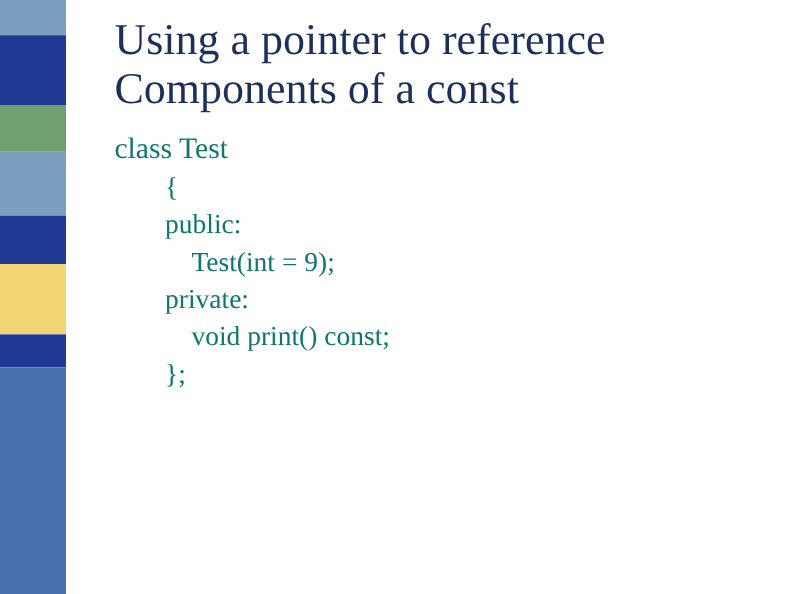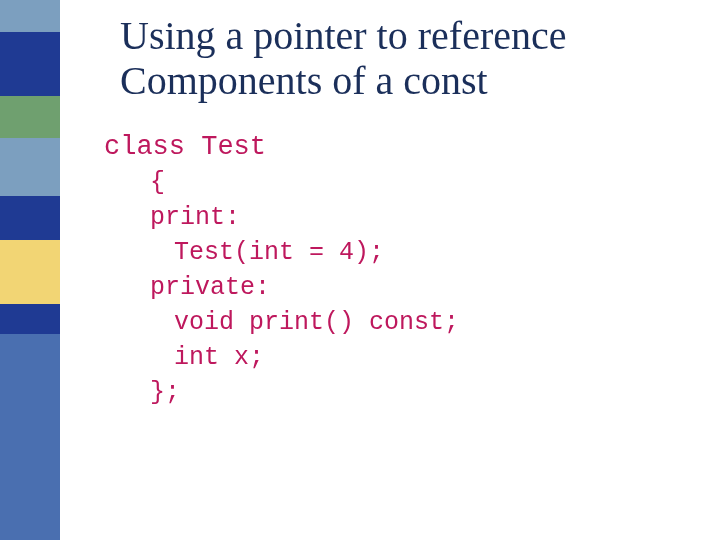--- a/index.html
+++ b/index.html
@@ -23,35 +23,35 @@
     width: 60px;
     height: 540px;
   }
   .sidebar .block {
     position: absolute;
     left: 0;
     width: 60px;
   }
   .title {
     position: absolute;
-    left: 120px;
+    left: 104px;
     top: 14px;
     width: 580px;
     font-size: 40px;
     line-height: 1.12;
     color: #1b2f5a;
     font-weight: 400;
   }
   .body {
     position: absolute;
     left: 104px;
-    top: 132px;
+    top: 120px;
     width: 560px;
-    font-family: Liberation Mono, monospace;
-    color: #be185d;
+    font-family: Liberation Serif, serif;
+    color: #0f766e;
   }
   .line-h1 {
     font-size: 27px;
     margin: 0 0 6px 0;
   }
   .line {
     font-size: 25px;
     margin: 0 0 6px 0;
   }
   .ind1 { padding-left: 46px; }
@@ -74,21 +74,20 @@
     </div>
 
   <div class="title">
     <span>Using a pointer to reference</span><br>
     <span>Components of a const</span>
   </div>
 
   <div class="body">
     <p class="line-h1">class Test</p>
     <p class="line ind1">{</p>
-    <p class="line ind1">print:</p>
-    <p class="line ind2">Test(int = 4);</p>
+    <p class="line ind1">public:</p>
+    <p class="line ind2">Test(int = 9);</p>
     <p class="line ind1">private:</p>
     <p class="line ind2">void print() const;</p>
-    <p class="line ind2">int x;</p>
     <p class="line ind1">};</p>
   </div>
 
 </div>
 
 </body></html>

